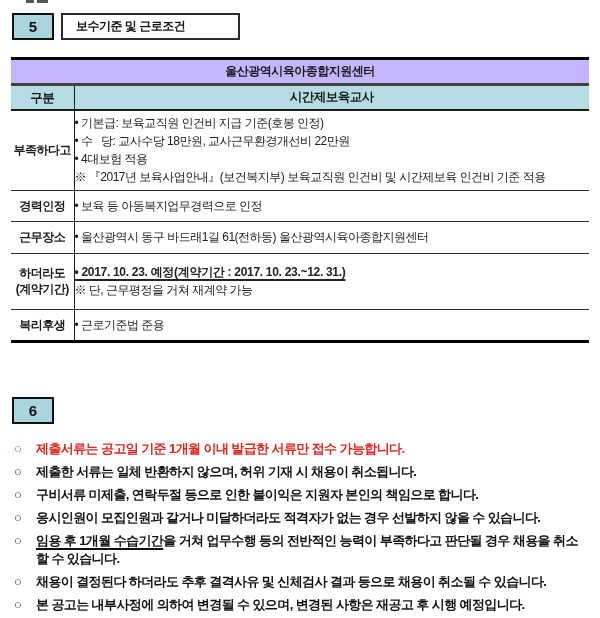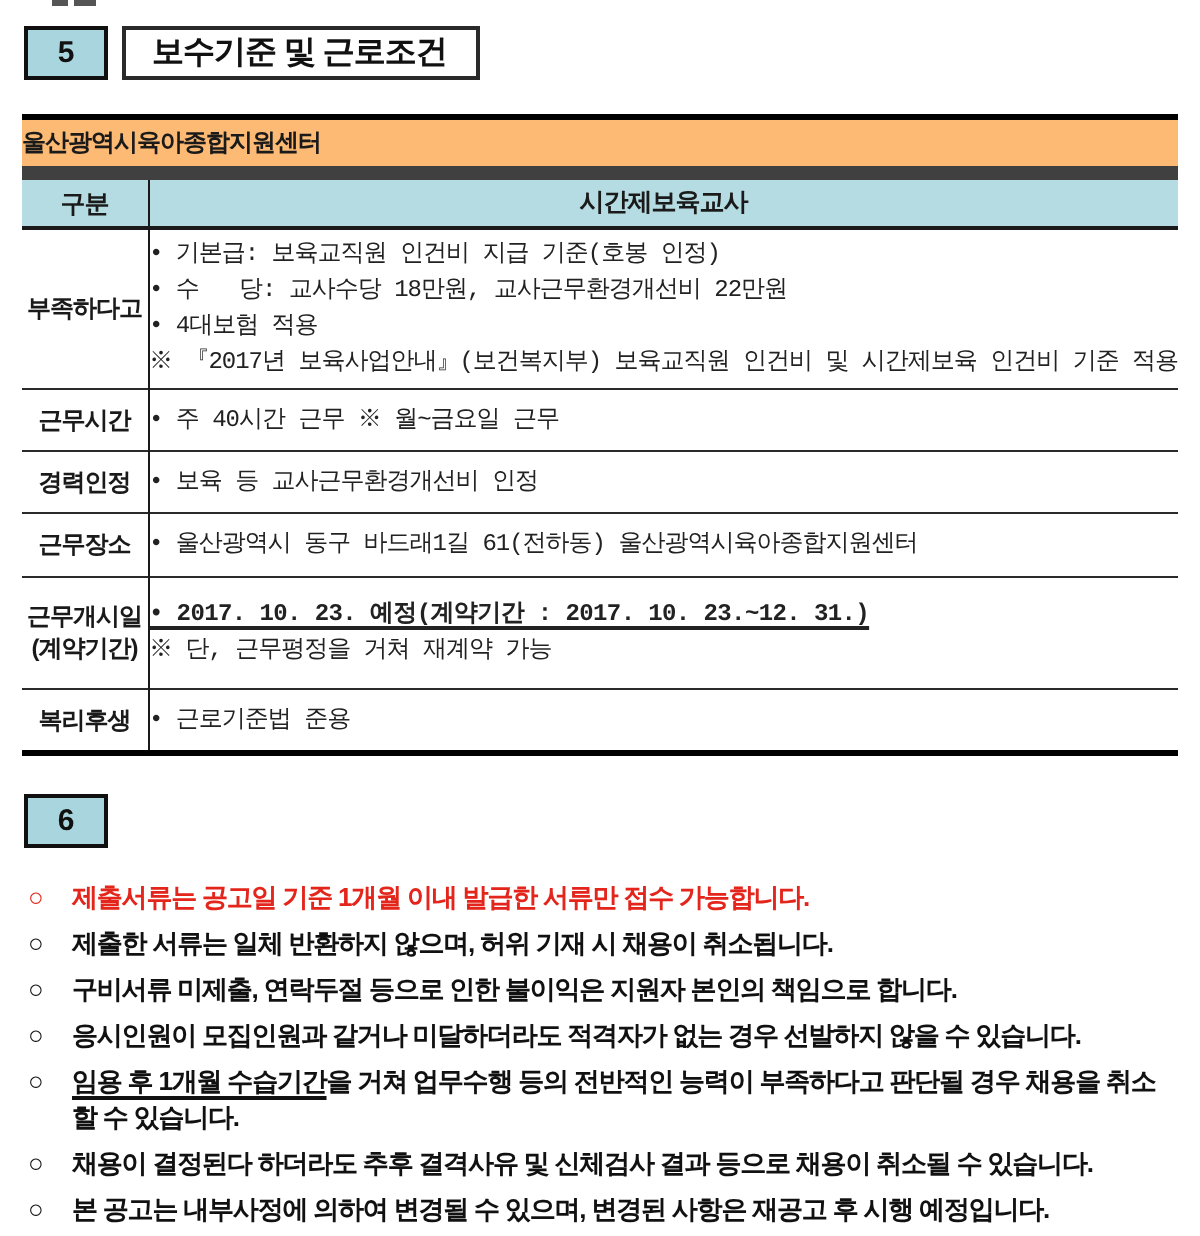--- a/index.html
+++ b/index.html
@@ -28,47 +28,47 @@
     border: 2px solid #101010;
     display: flex; align-items: center; justify-content: center;
     font-size: 15px; font-weight: 700; color: #111;
   }
   .title-box {
     height: 23px;
     background: #ffffff;
     border: 2px solid #2a2a2a;
     display: flex; align-items: center;
     padding-left: 13px;
-    font-size: 16px; font-weight: 700; letter-spacing: -0.5px; color: #111;
+    font-size: 12px; font-weight: 700; letter-spacing: -0.5px; color: #111;
     box-sizing: content-box;
   }
   .sec5 .title-box { width: 162px; }
   .sec6 .title-box { width: 193px; }
 
   
   .doc-table-wrap { position: absolute; left: 11px; top: 57px; width: 578px; }
   table.doc-table {
     width: 100%;
     border-collapse: collapse;
     border-top: 3px solid #000;
     border-bottom: 3px solid #000;
     table-layout: fixed;
   }
   table.doc-table td {
     font-size: 12px;
     letter-spacing: -0.5px;
     padding: 0;
   }
   td.tbl-title {
-    background: #fdba74;
-    text-align: left;
+    background: #c4b5fd;
+    text-align: center;
     font-weight: 700;
     font-size: 13px;
     height: 23px;
-    border-bottom: 7px solid #404040;
+    border-bottom: 3px solid #404040;
   }
   tr.col-head td {
     background: #b5dce2;
     text-align: center;
     font-weight: 700;
     font-size: 12.5px;
     height: 23px;
     border-bottom: 2px solid #1a1a1a;
     margin-top: 40px;
   }
@@ -78,21 +78,20 @@
     font-weight: 700;
     font-size: 12.5px;
     border-right: 1px solid #1a1a1a;
     line-height: 16px;
   }
   tr.col-head td.label-cell { border-right: 1px solid #1a1a1a; }
   td.content-cell {
     vertical-align: middle;
     padding: 5px 4px 5px 9px;
     overflow: hidden;
-    font-family: Liberation Mono, monospace;
   }
   tr.body-row { border-bottom: 1px solid #2a2a2a; }
   tr.body-row:last-child { border-bottom: none; }
   .cell-line {
     white-space: pre;
     line-height: 18px;
     color: #222;
   }
   .cell-line.emph {
     font-weight: 700;
@@ -160,40 +159,34 @@
     <tr class="body-row" style="height:80px">
       <td class="label-cell">부족하다고</td>
       <td class="content-cell">
         <div class="cell-line">• 기본급: 보육교직원 인건비 지급 기준(호봉 인정)</div>
         <div class="cell-line">• 수   당: 교사수당 18만원, 교사근무환경개선비 22만원</div>
         <div class="cell-line">• 4대보험 적용</div>
         <div class="cell-line">※ 『2017년 보육사업안내』(보건복지부) 보육교직원 인건비 및 시간제보육 인건비 기준 적용</div>
       </td>
     </tr>
     <tr class="body-row" style="height:31px">
-      <td class="label-cell">근무시간</td>
-      <td class="content-cell">
-        <div class="cell-line">• 주 40시간 근무 ※ 월~금요일 근무</div>
-      </td>
-    </tr>
-    <tr class="body-row" style="height:31px">
       <td class="label-cell">경력인정</td>
       <td class="content-cell">
-        <div class="cell-line">• 보육 등 교사근무환경개선비 인정</div>
+        <div class="cell-line">• 보육 등 아동복지업무경력으로 인정</div>
       </td>
     </tr>
     <tr class="body-row" style="height:32px">
       <td class="label-cell">근무장소</td>
       <td class="content-cell">
         <div class="cell-line">• 울산광역시 동구 바드래1길 61(전하동) 울산광역시육아종합지원센터</div>
       </td>
     </tr>
     <tr class="body-row" style="height:56px">
       <td class="label-cell">
-        <div>근무개시일</div>
+        <div>하더라도</div>
         <div>(계약기간)</div>
       </td>
       <td class="content-cell">
         <div class="cell-line emph">• 2017. 10. 23. 예정(계약기간 : 2017. 10. 23.~12. 31.)</div>
         <div class="cell-line">※ 단, 근무평정을 거쳐 재계약 가능</div>
       </td>
     </tr>
     <tr class="body-row" style="height:32px">
       <td class="label-cell">복리후생</td>
       <td class="content-cell">

